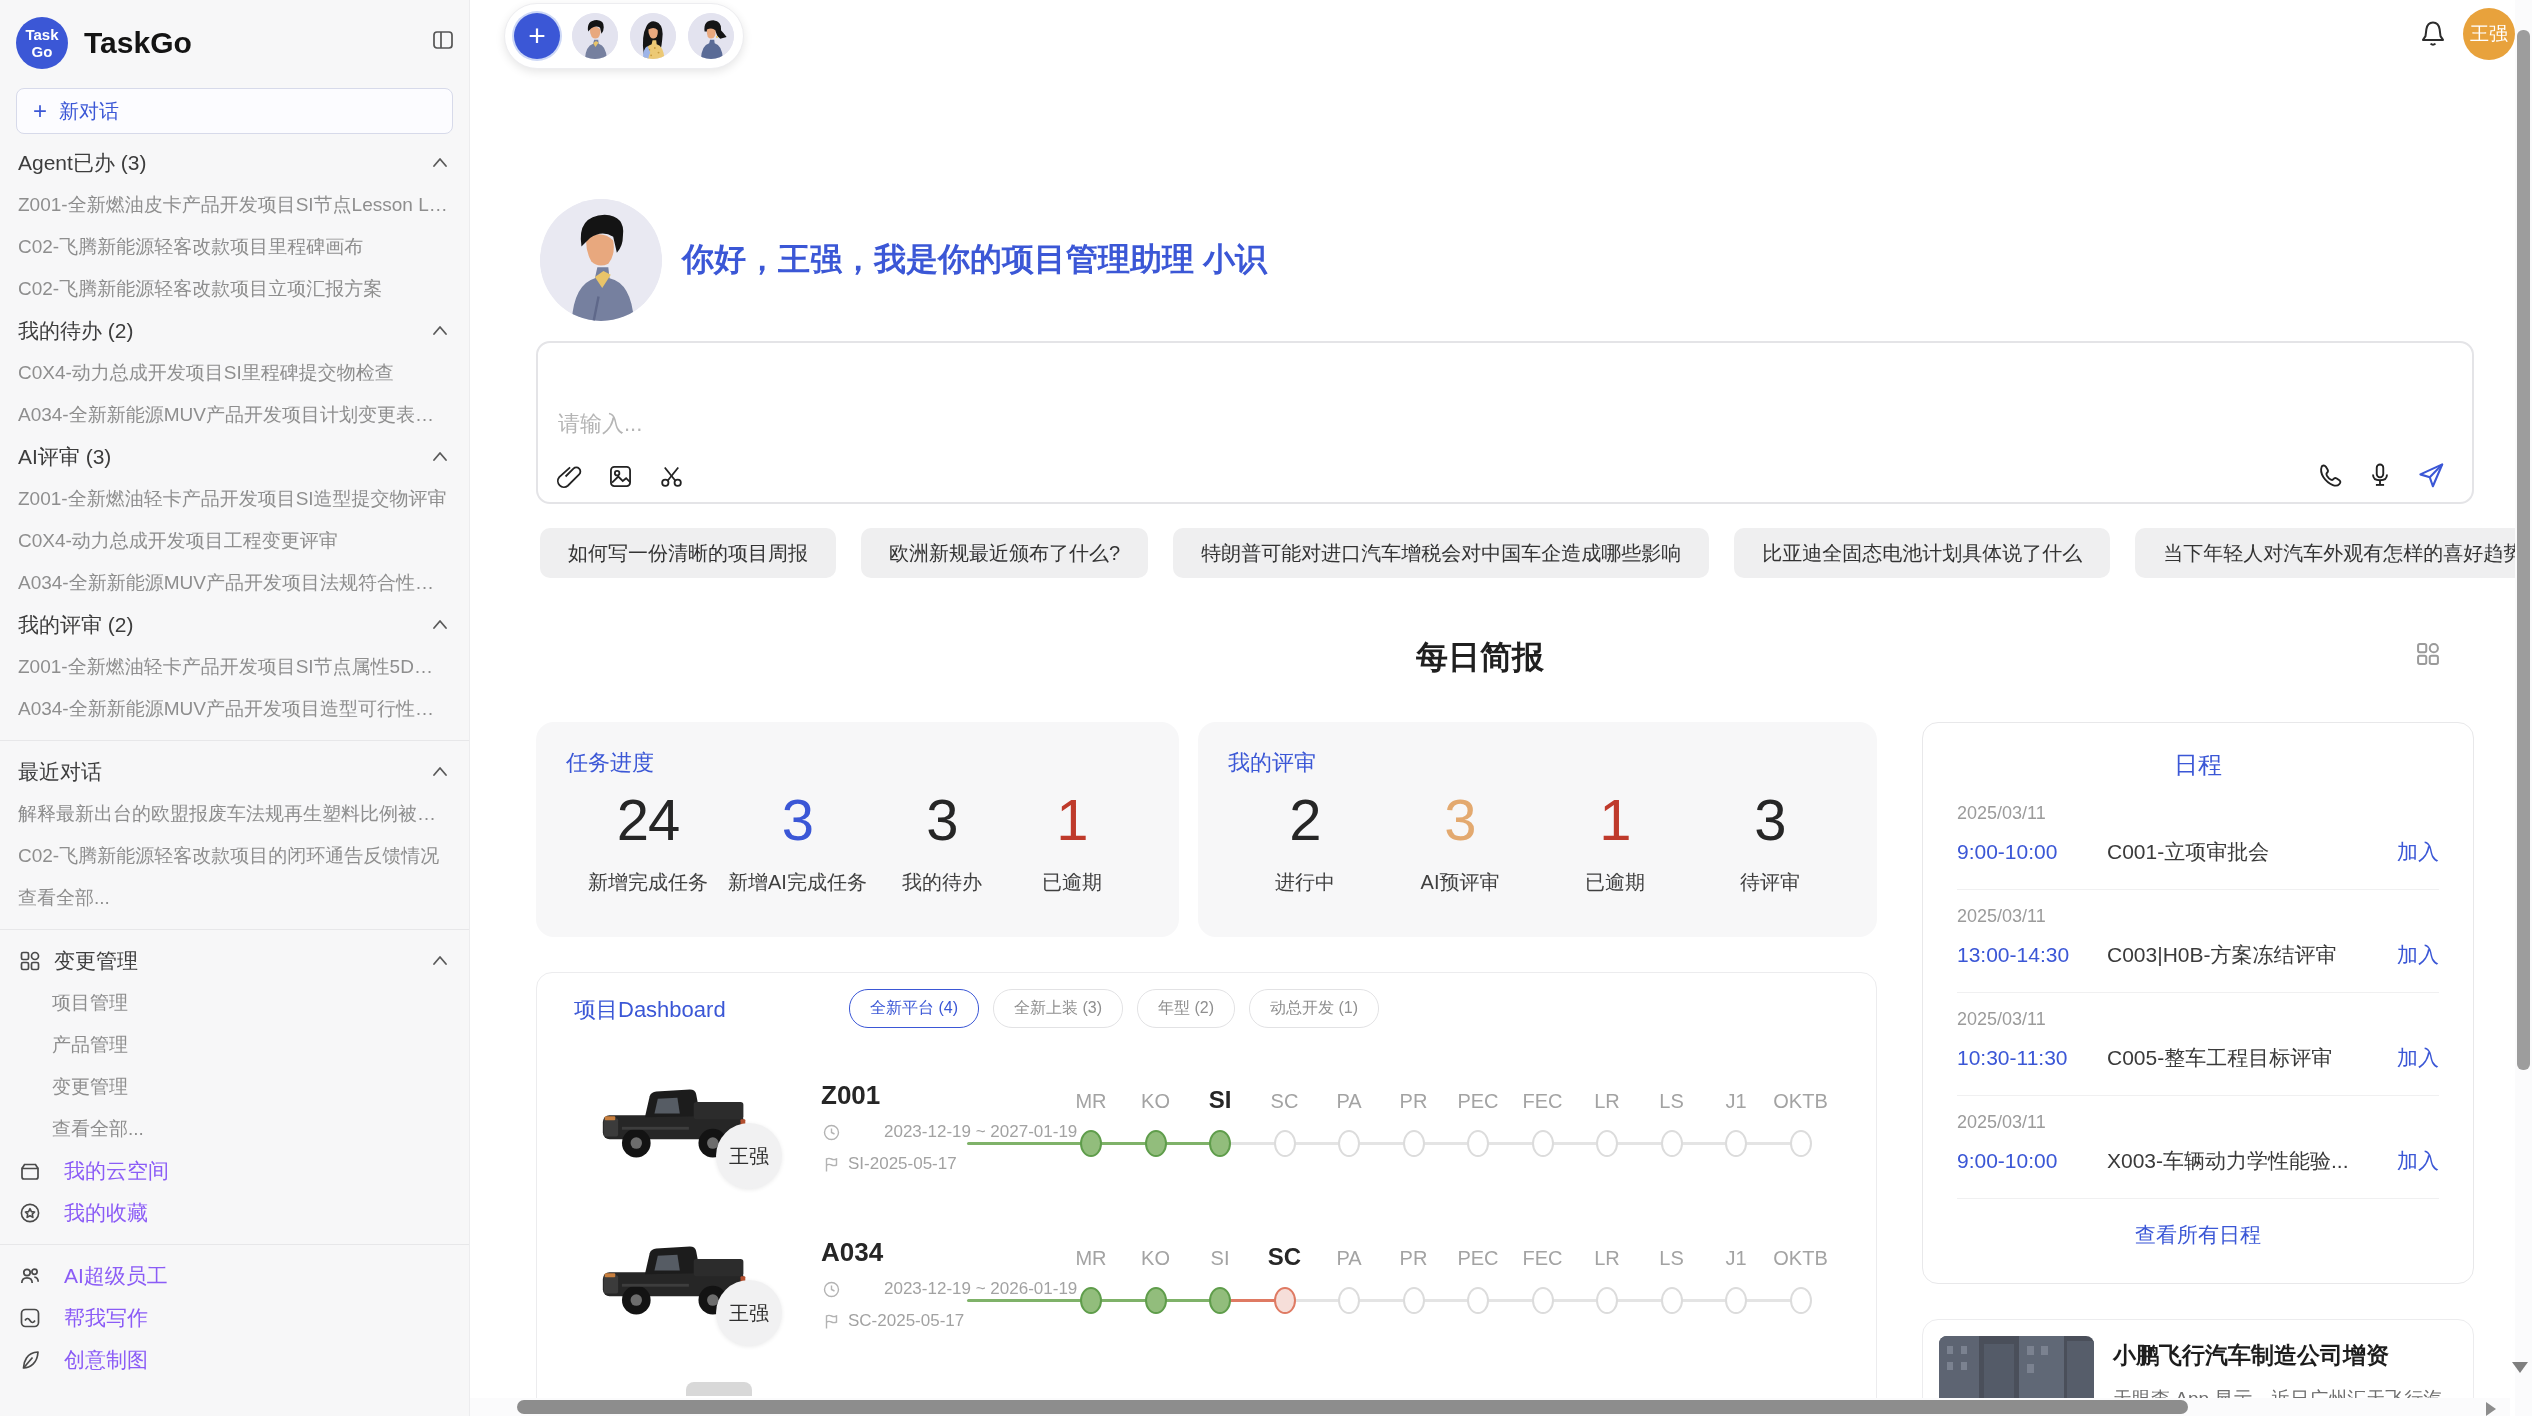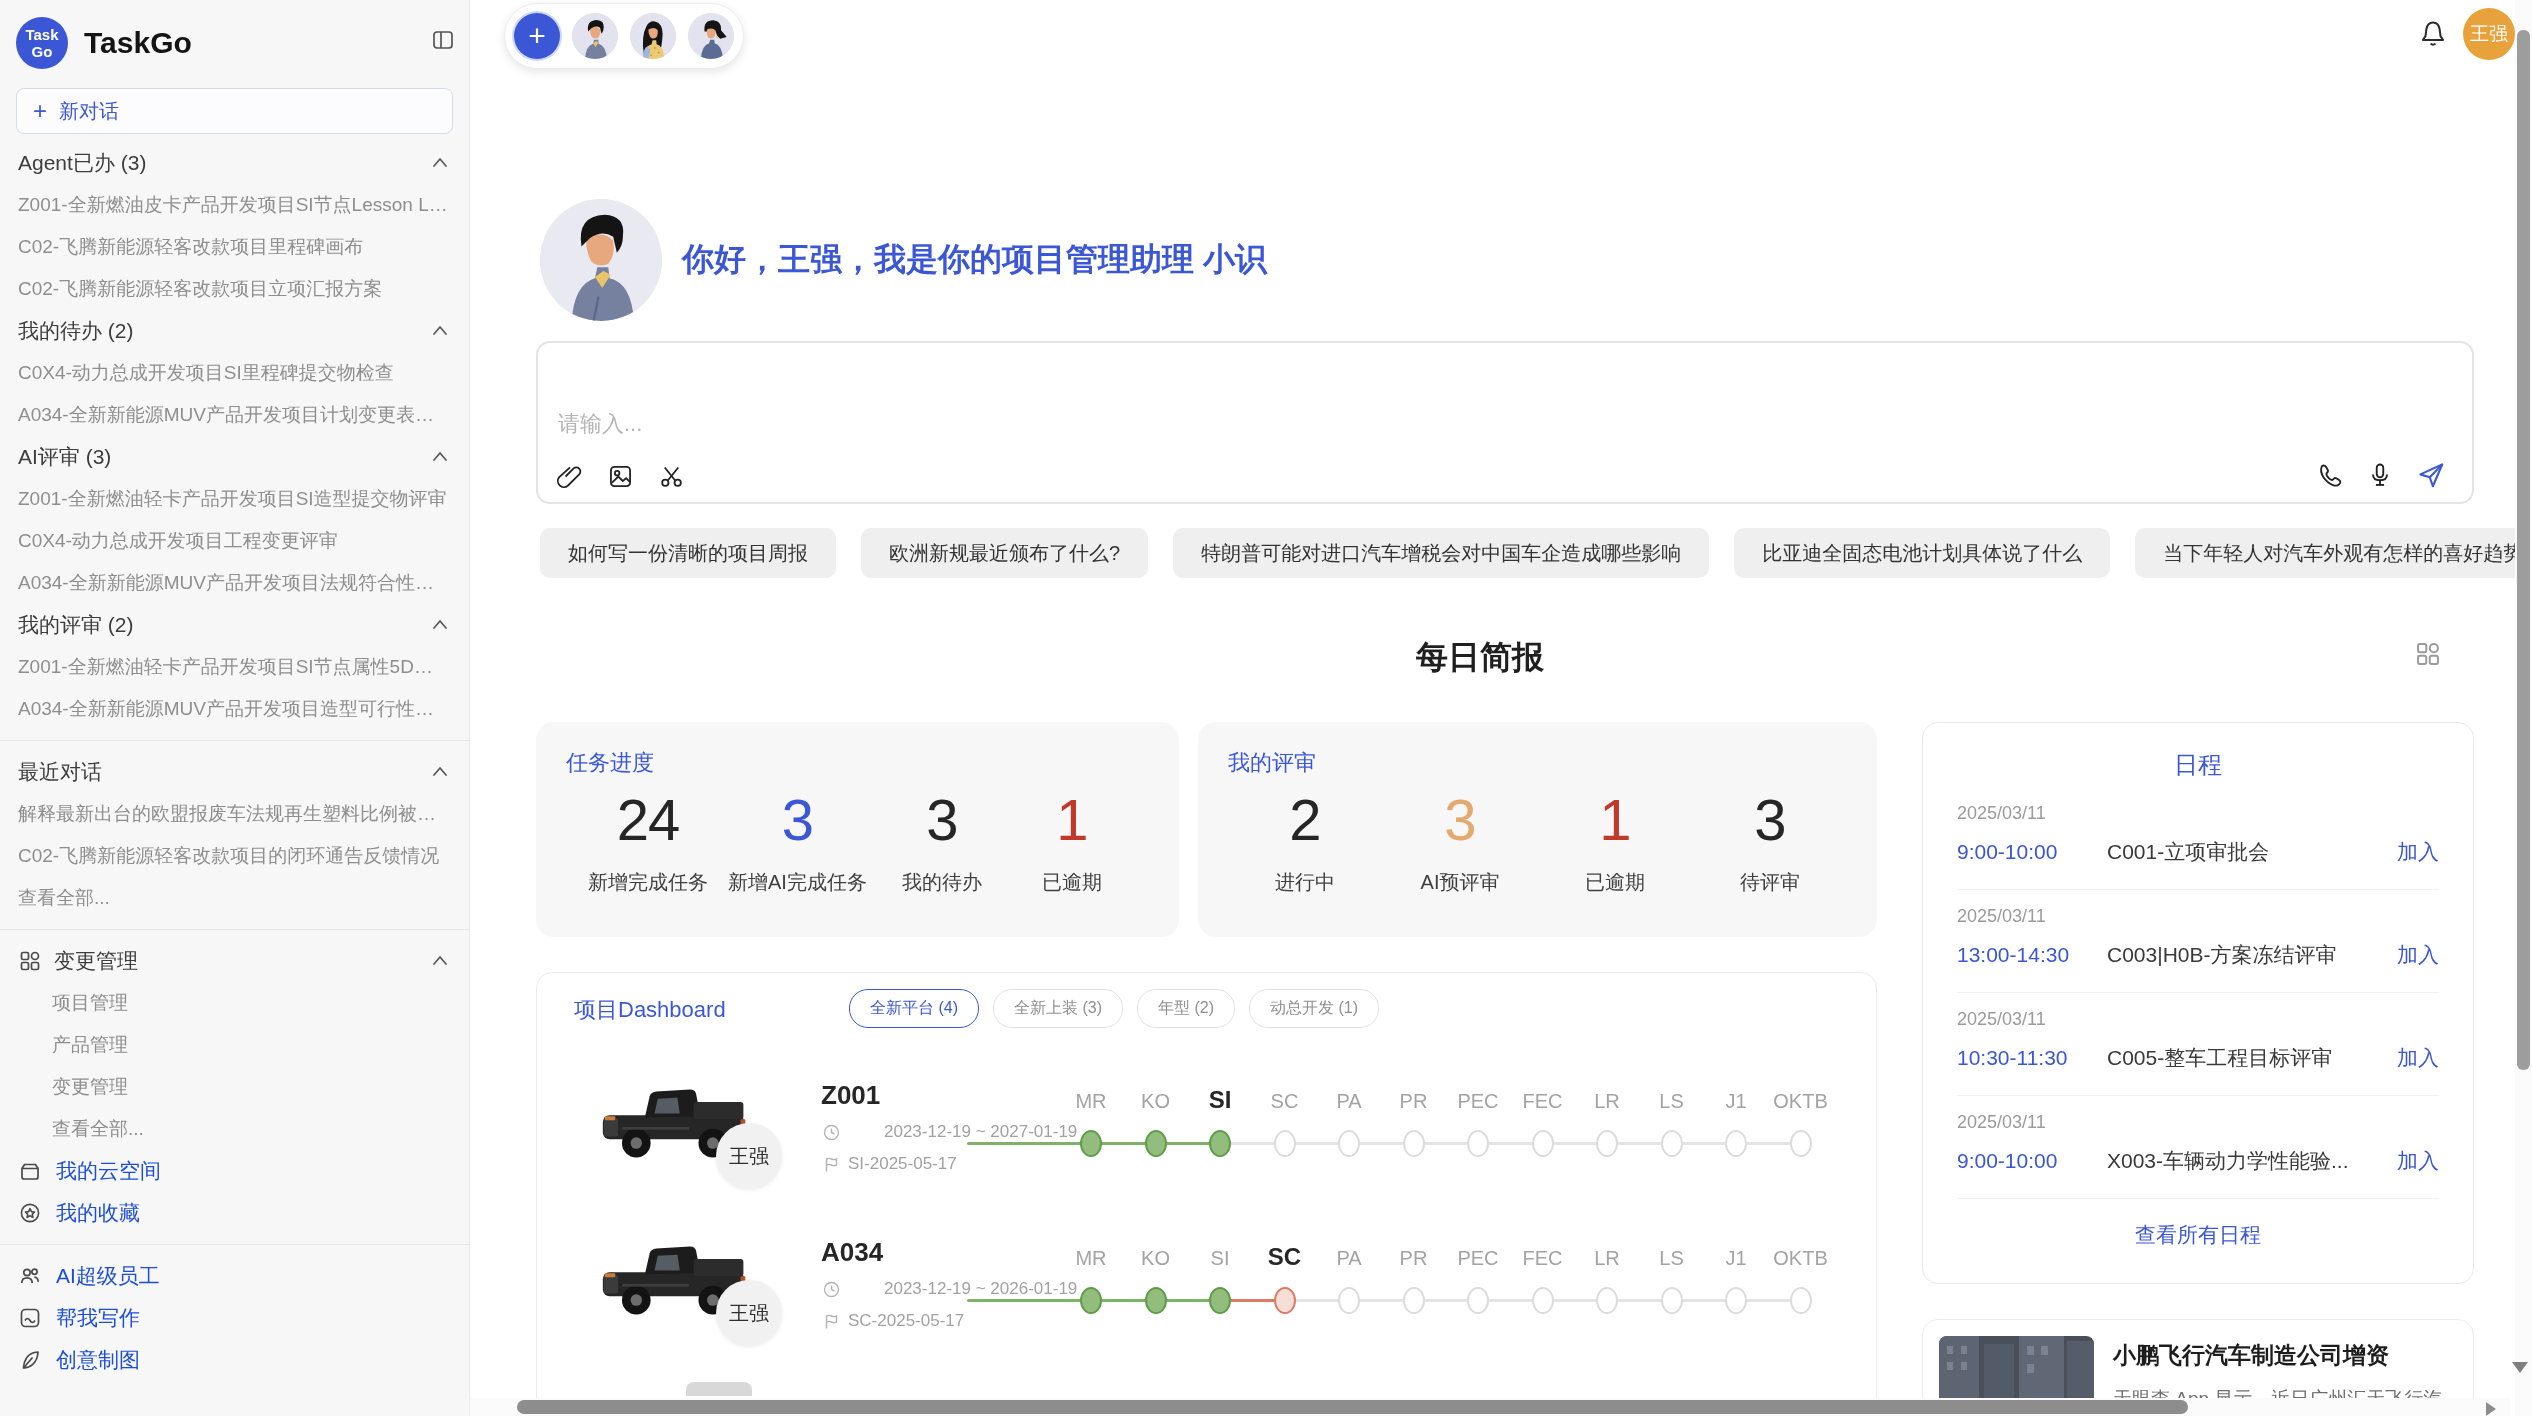--- a/index.html
+++ b/index.html
@@ -19,21 +19,21 @@
   .new-chat{margin:14px 16px 8px;height:46px;border:1px solid #d7daea;border-radius:8px;background:#fcfcff;
     color:#3b57d6;font-size:20px;display:flex;align-items:center;padding:0 16px;gap:12px;box-sizing:border-box;cursor:pointer;}
   .new-chat .plus{font-size:24px;line-height:20px;}
   .side-header{display:flex;justify-content:space-between;align-items:center;height:42px;
     font-size:21px;color:#3d3d3d;font-weight:500;padding:0 18px 0 18px;}
   .hdr-left{display:flex;align-items:center;gap:12px;}
   .side-item{height:42px;line-height:42px;font-size:19px;color:#8e8e8e;padding:0 18px;
     white-space:nowrap;overflow:hidden;text-overflow:ellipsis;cursor:pointer;}
   .side-item.sub{padding-left:52px;}
   .side-divider{height:1px;background:#e7e7e9;margin:10px 0;}
-  .icon-row{display:flex;align-items:center;gap:14px;height:42px;padding:0 18px;font-size:21px;color:#1d4ed8;cursor:pointer;}
+  .icon-row{display:flex;align-items:center;gap:22px;height:42px;padding:0 18px;font-size:21px;color:#8b5cf6;cursor:pointer;}
   
   .main{position:absolute;left:470px;top:0;width:2062px;height:1416px;background:#fff;}
   .pill{position:absolute;left:34px;top:3px;height:64px;border-radius:33px;background:#fff;
     border:1px solid #ededf0;box-shadow:0 3px 10px rgba(0,0,0,.10);display:flex;align-items:center;gap:12px;padding:0 9px;}
   .pill .circle{width:46px;height:46px;border-radius:50%;overflow:hidden;flex:0 0 auto;}
   .add-btn{background:#3b57d6;display:flex;align-items:center;justify-content:center;color:#fff;
     font-size:30px;font-weight:400;box-shadow:0 0 0 2px #cdd8f6;cursor:pointer;}
   .avatar-chip{background:#e3e3ef;cursor:pointer;}
   .bell{position:absolute;left:1948px;top:18px;cursor:pointer;}
   .user-avatar{position:absolute;left:1993px;top:8px;width:52px;height:52px;border-radius:50%;

